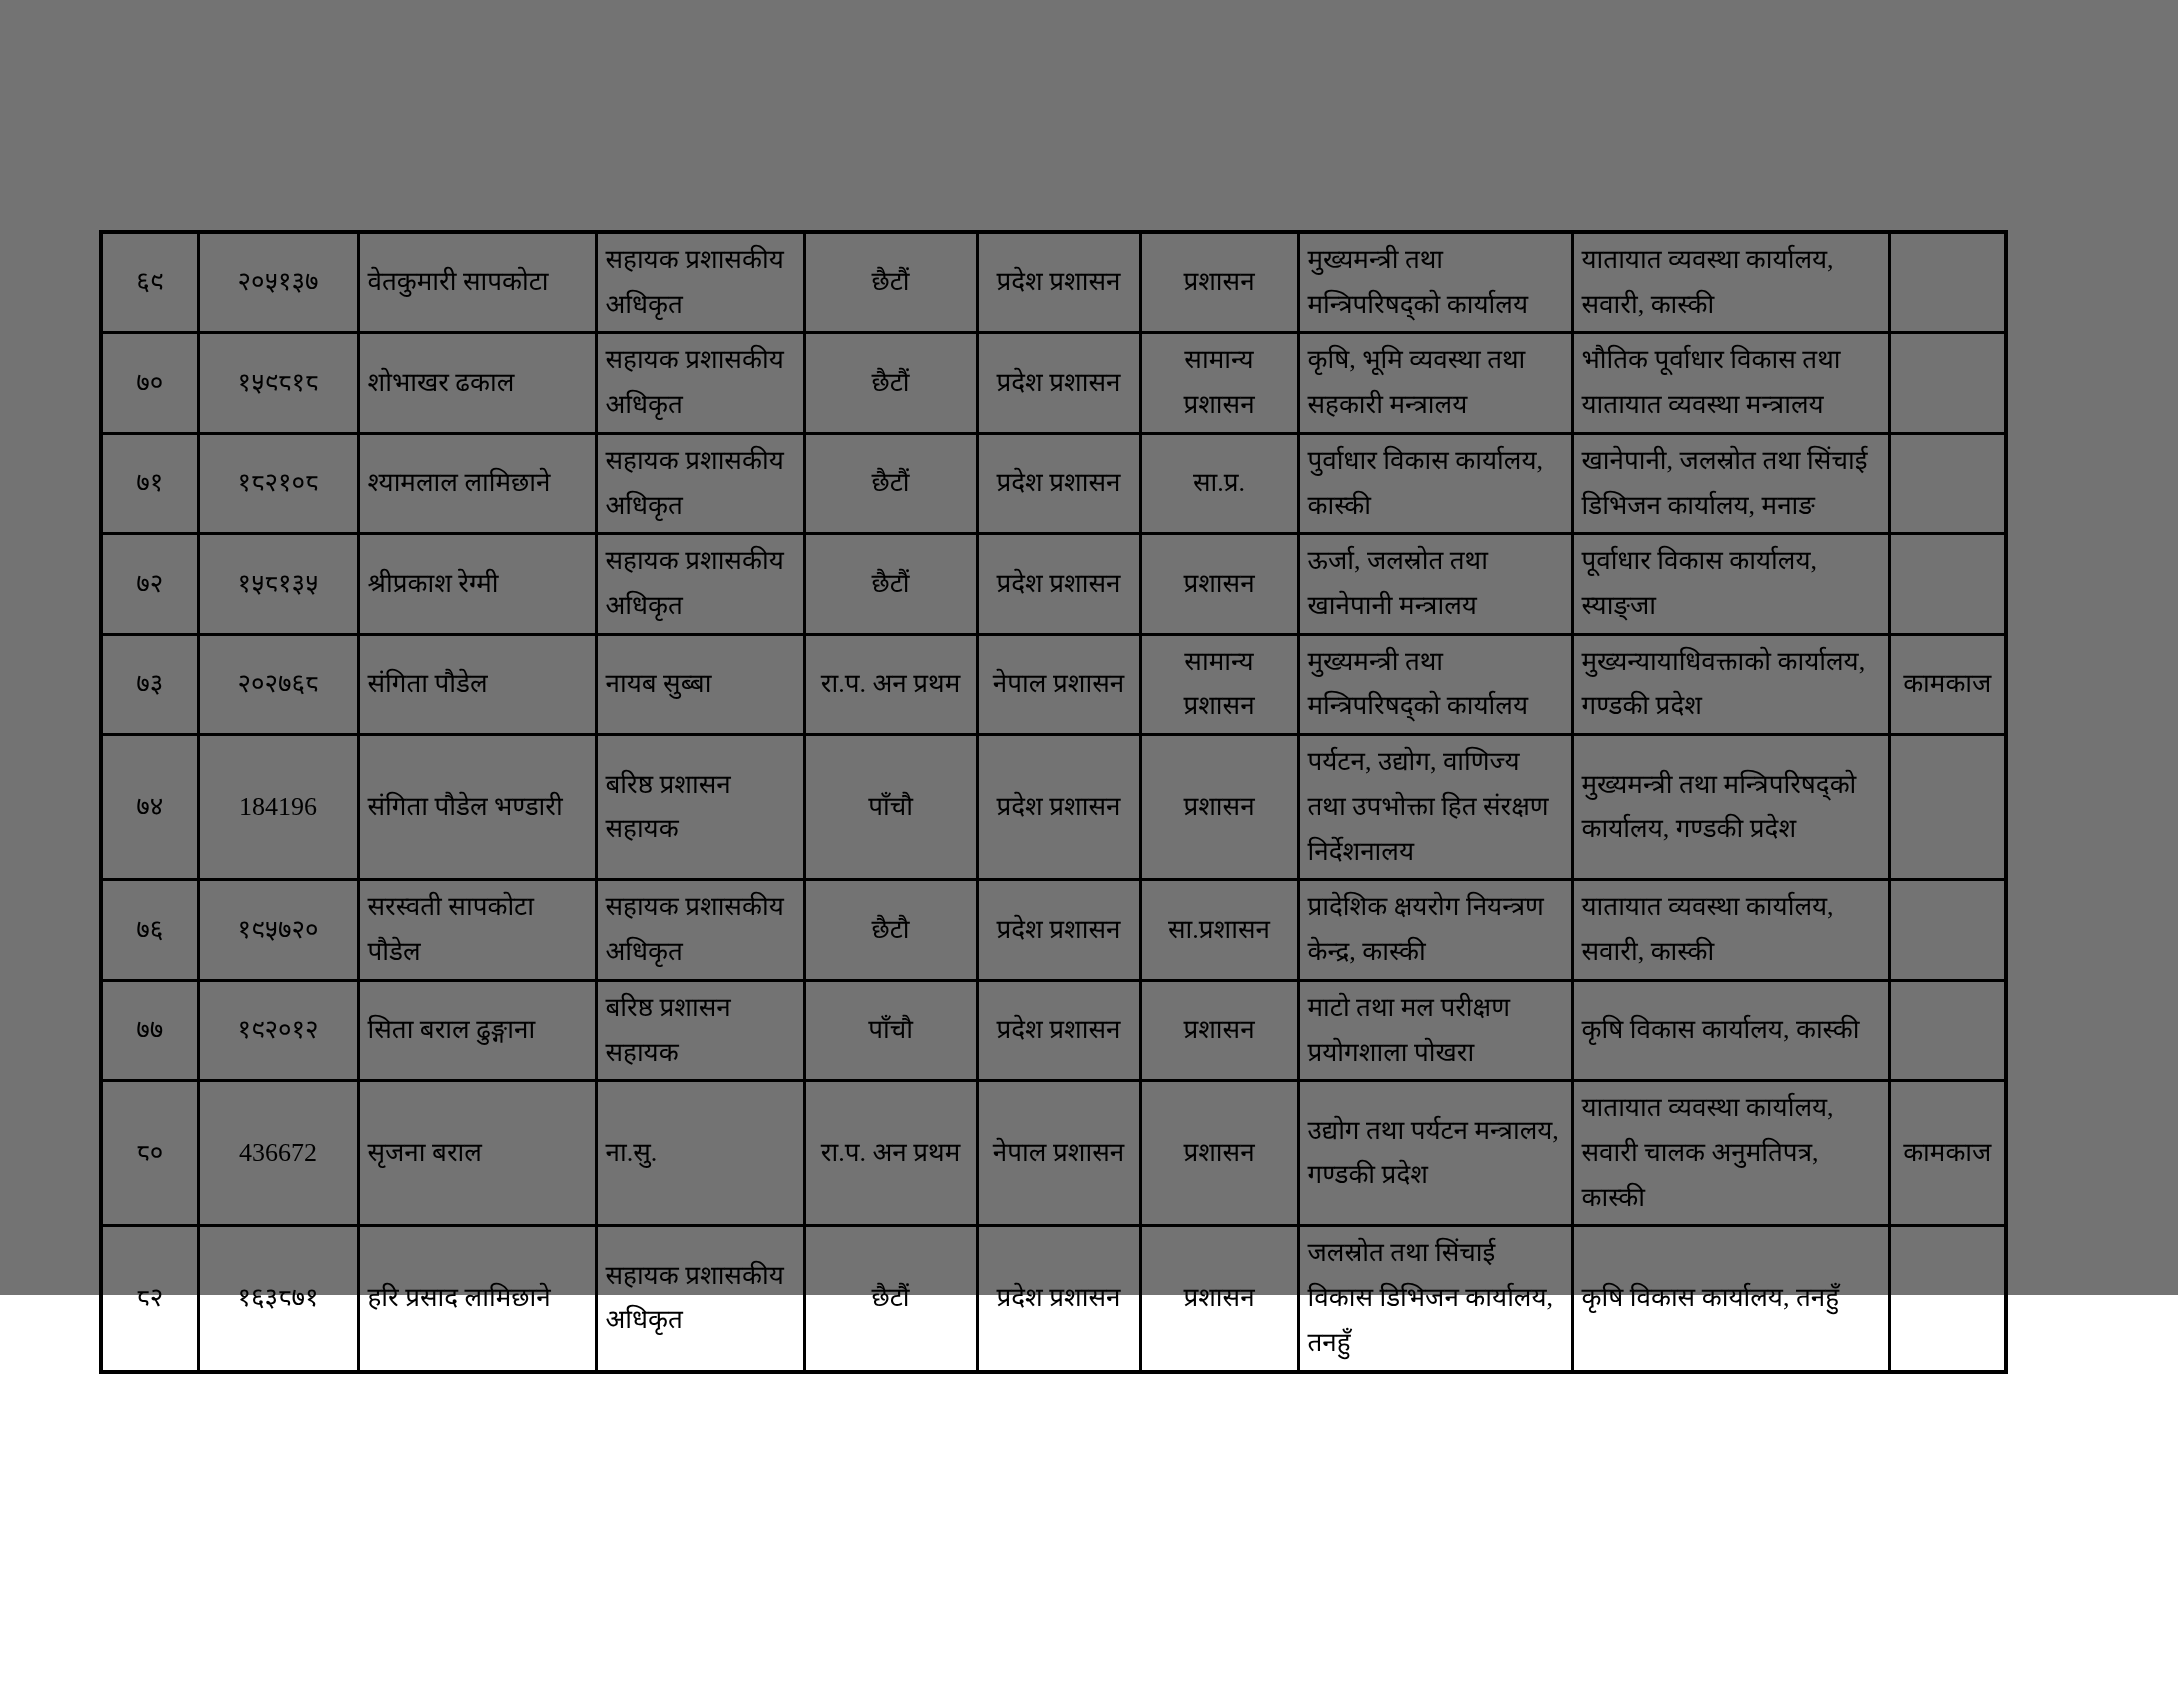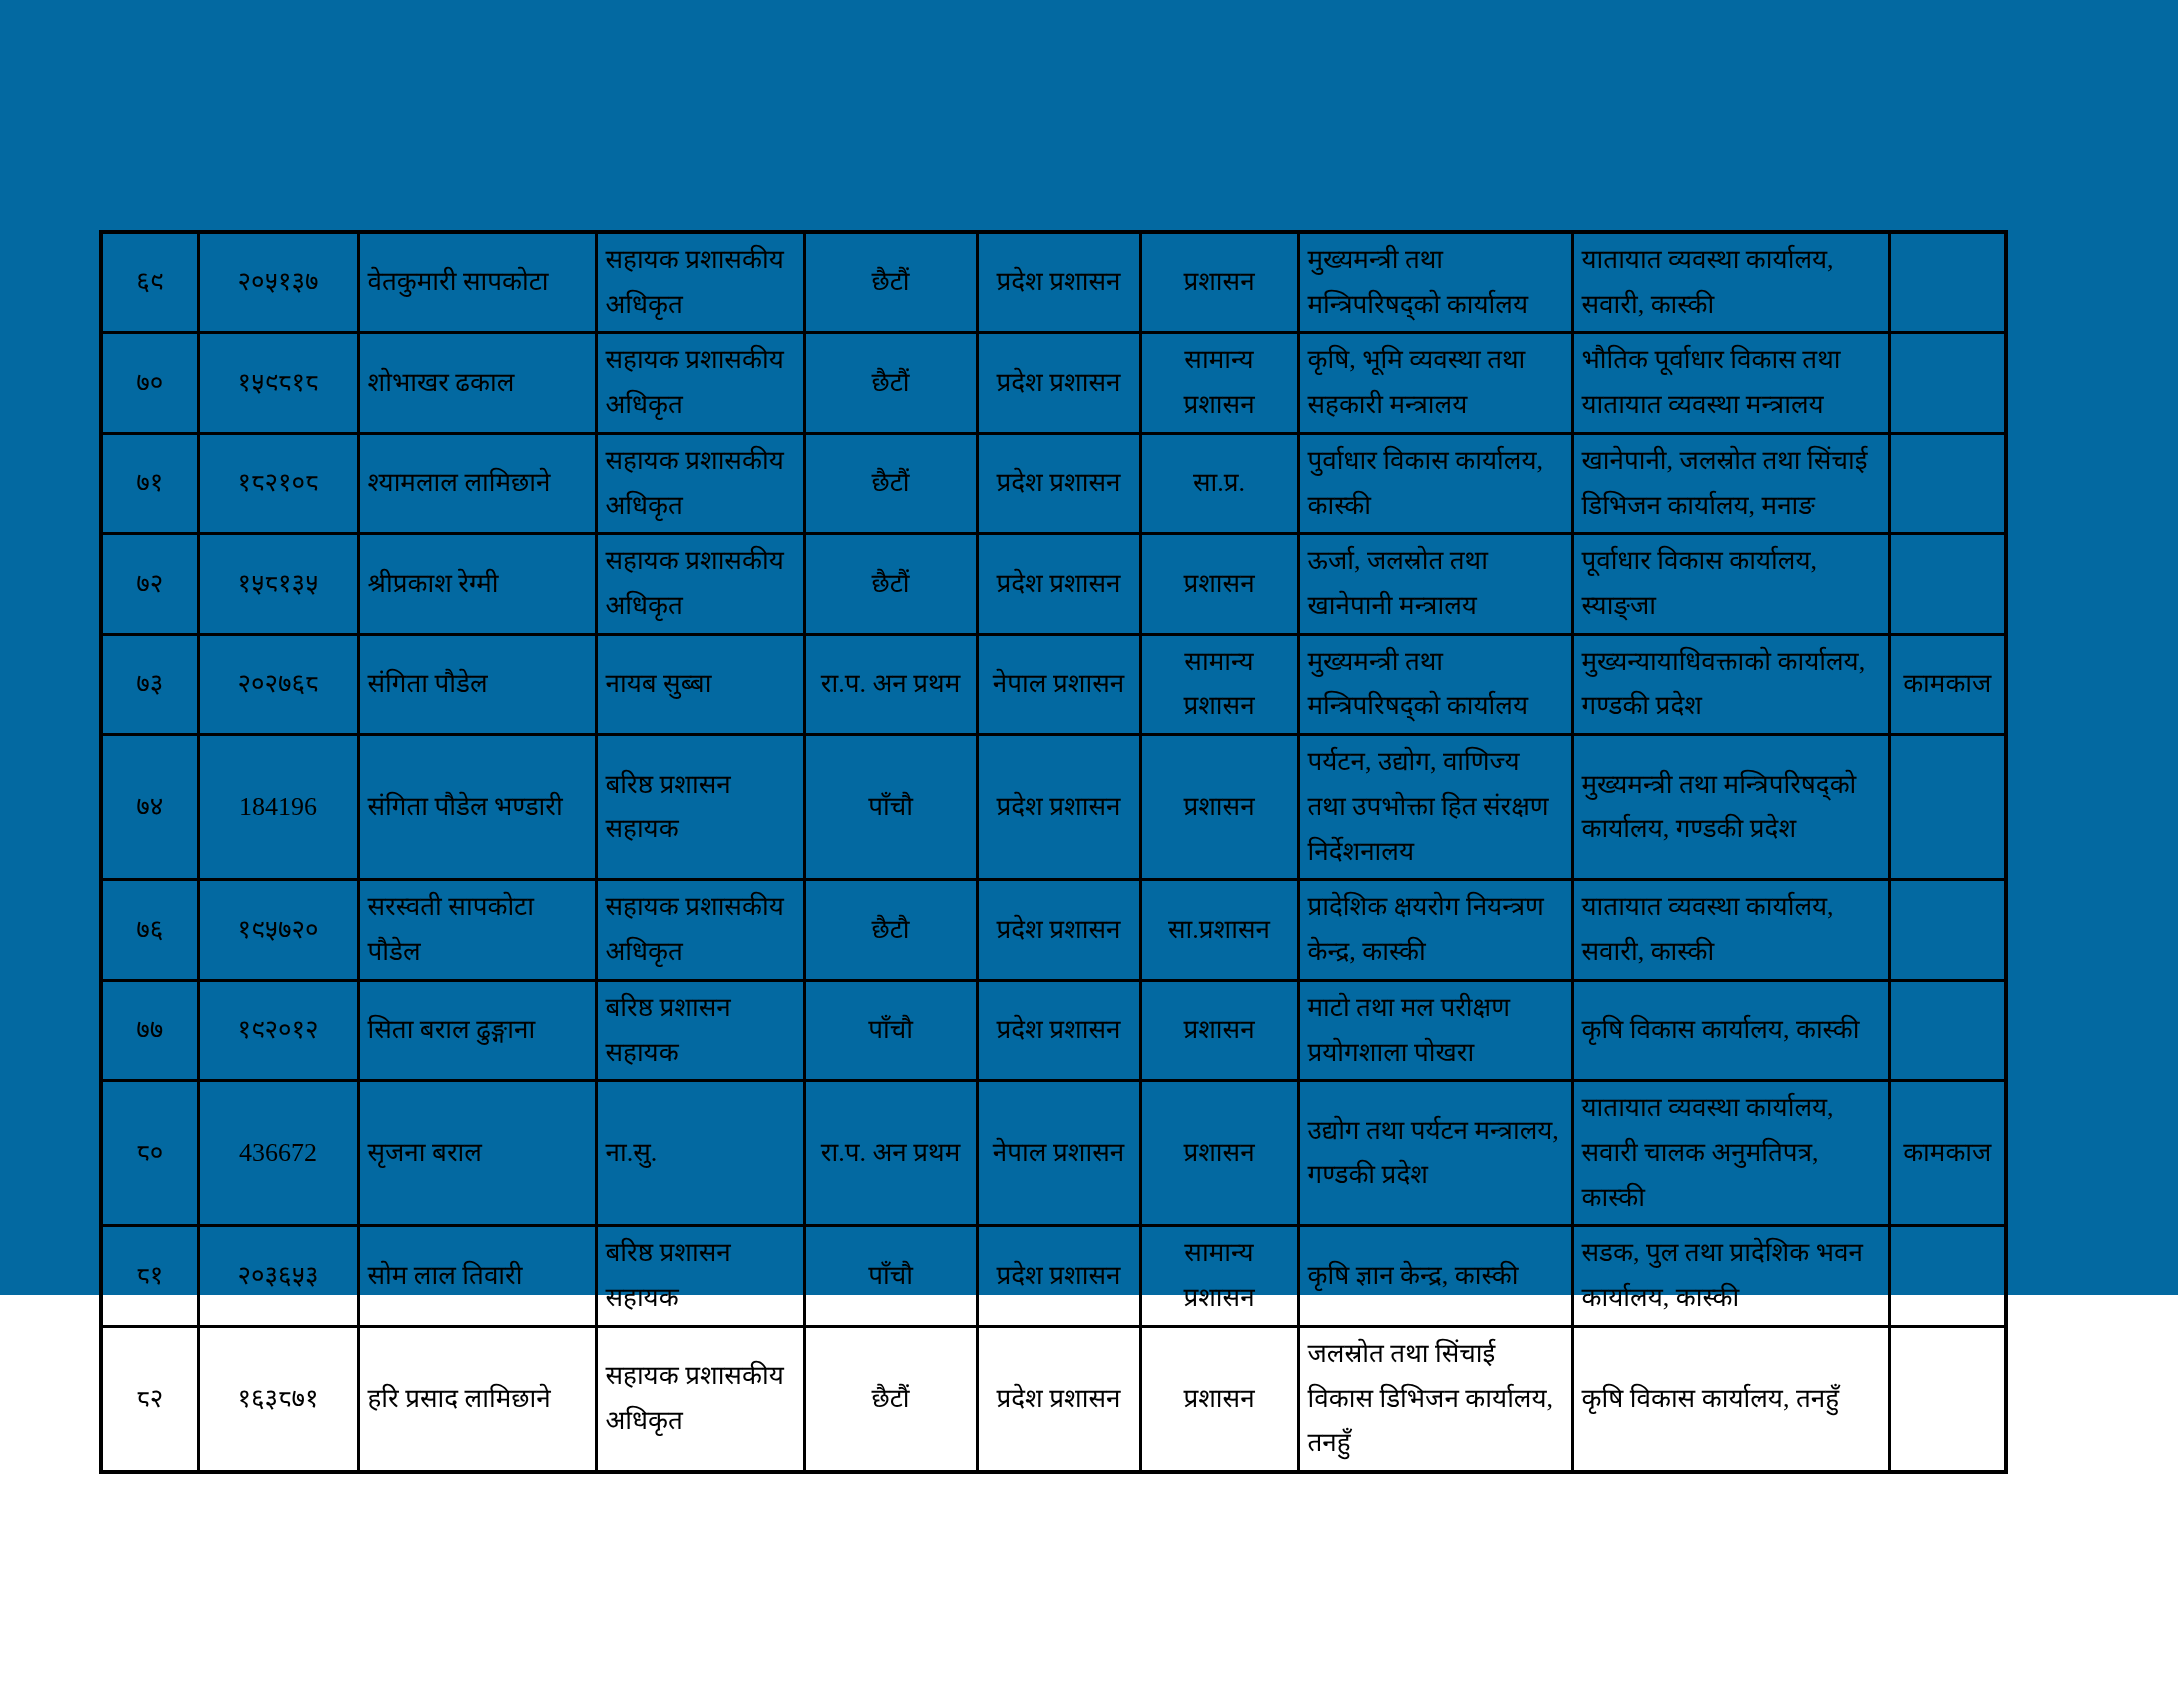--- a/index.html
+++ b/index.html
@@ -11,21 +11,21 @@
     width: 2178px;
     height: 1683px;
     position: relative;
     font-family: "Liberation Serif", "DejaVu Serif", serif;
     color: #000000;
   }
   .sheet {
     position: absolute;
     left: 0; top: 0;
     width: 2178px; height: 1295px;
-    background: #0369a1;
+    background: #737373;
   }
   table.transfer-table {
     position: absolute;
     left: 99px;
     top: 230px;
     width: 1906px;
     border-collapse: collapse;
     table-layout: fixed;
     border: 4px solid #000;
   }
@@ -174,32 +174,20 @@
       <td class="c-left">सृजना बराल</td>
       <td class="c-left">ना.सु.</td>
       <td class="c-center">रा.प. अन प्रथम</td>
       <td class="c-center">नेपाल प्रशासन</td>
       <td class="c-center">प्रशासन</td>
       <td class="c-left">उद्योग तथा पर्यटन मन्त्रालय, गण्डकी प्रदेश</td>
       <td class="c-left">यातायात व्यवस्था कार्यालय, सवारी चालक अनुमतिपत्र, कास्की</td>
       <td class="c-center">कामकाज</td>
     </tr>
         <tr class="data-row">
-      <td class="c-center">८१</td>
-      <td class="c-center">२०३६५३</td>
-      <td class="c-left">सोम लाल तिवारी</td>
-      <td class="c-left">बरिष्ठ प्रशासन सहायक</td>
-      <td class="c-center">पाँचौ</td>
-      <td class="c-center">प्रदेश प्रशासन</td>
-      <td class="c-center">सामान्य प्रशासन</td>
-      <td class="c-left">कृषि ज्ञान केन्द्र, कास्की</td>
-      <td class="c-left">सडक, पुल तथा प्रादेशिक भवन कार्यालय, कास्की</td>
-      <td class="c-center"></td>
-    </tr>
-        <tr class="data-row">
       <td class="c-center">८२</td>
       <td class="c-center">१६३८७१</td>
       <td class="c-left">हरि प्रसाद लामिछाने</td>
       <td class="c-left">सहायक प्रशासकीय अधिकृत</td>
       <td class="c-center">छैटौं</td>
       <td class="c-center">प्रदेश प्रशासन</td>
       <td class="c-center">प्रशासन</td>
       <td class="c-left">जलस्रोत तथा सिंचाई विकास डिभिजन कार्यालय, तनहुँ</td>
       <td class="c-left">कृषि विकास कार्यालय, तनहुँ</td>
       <td class="c-center"></td>

